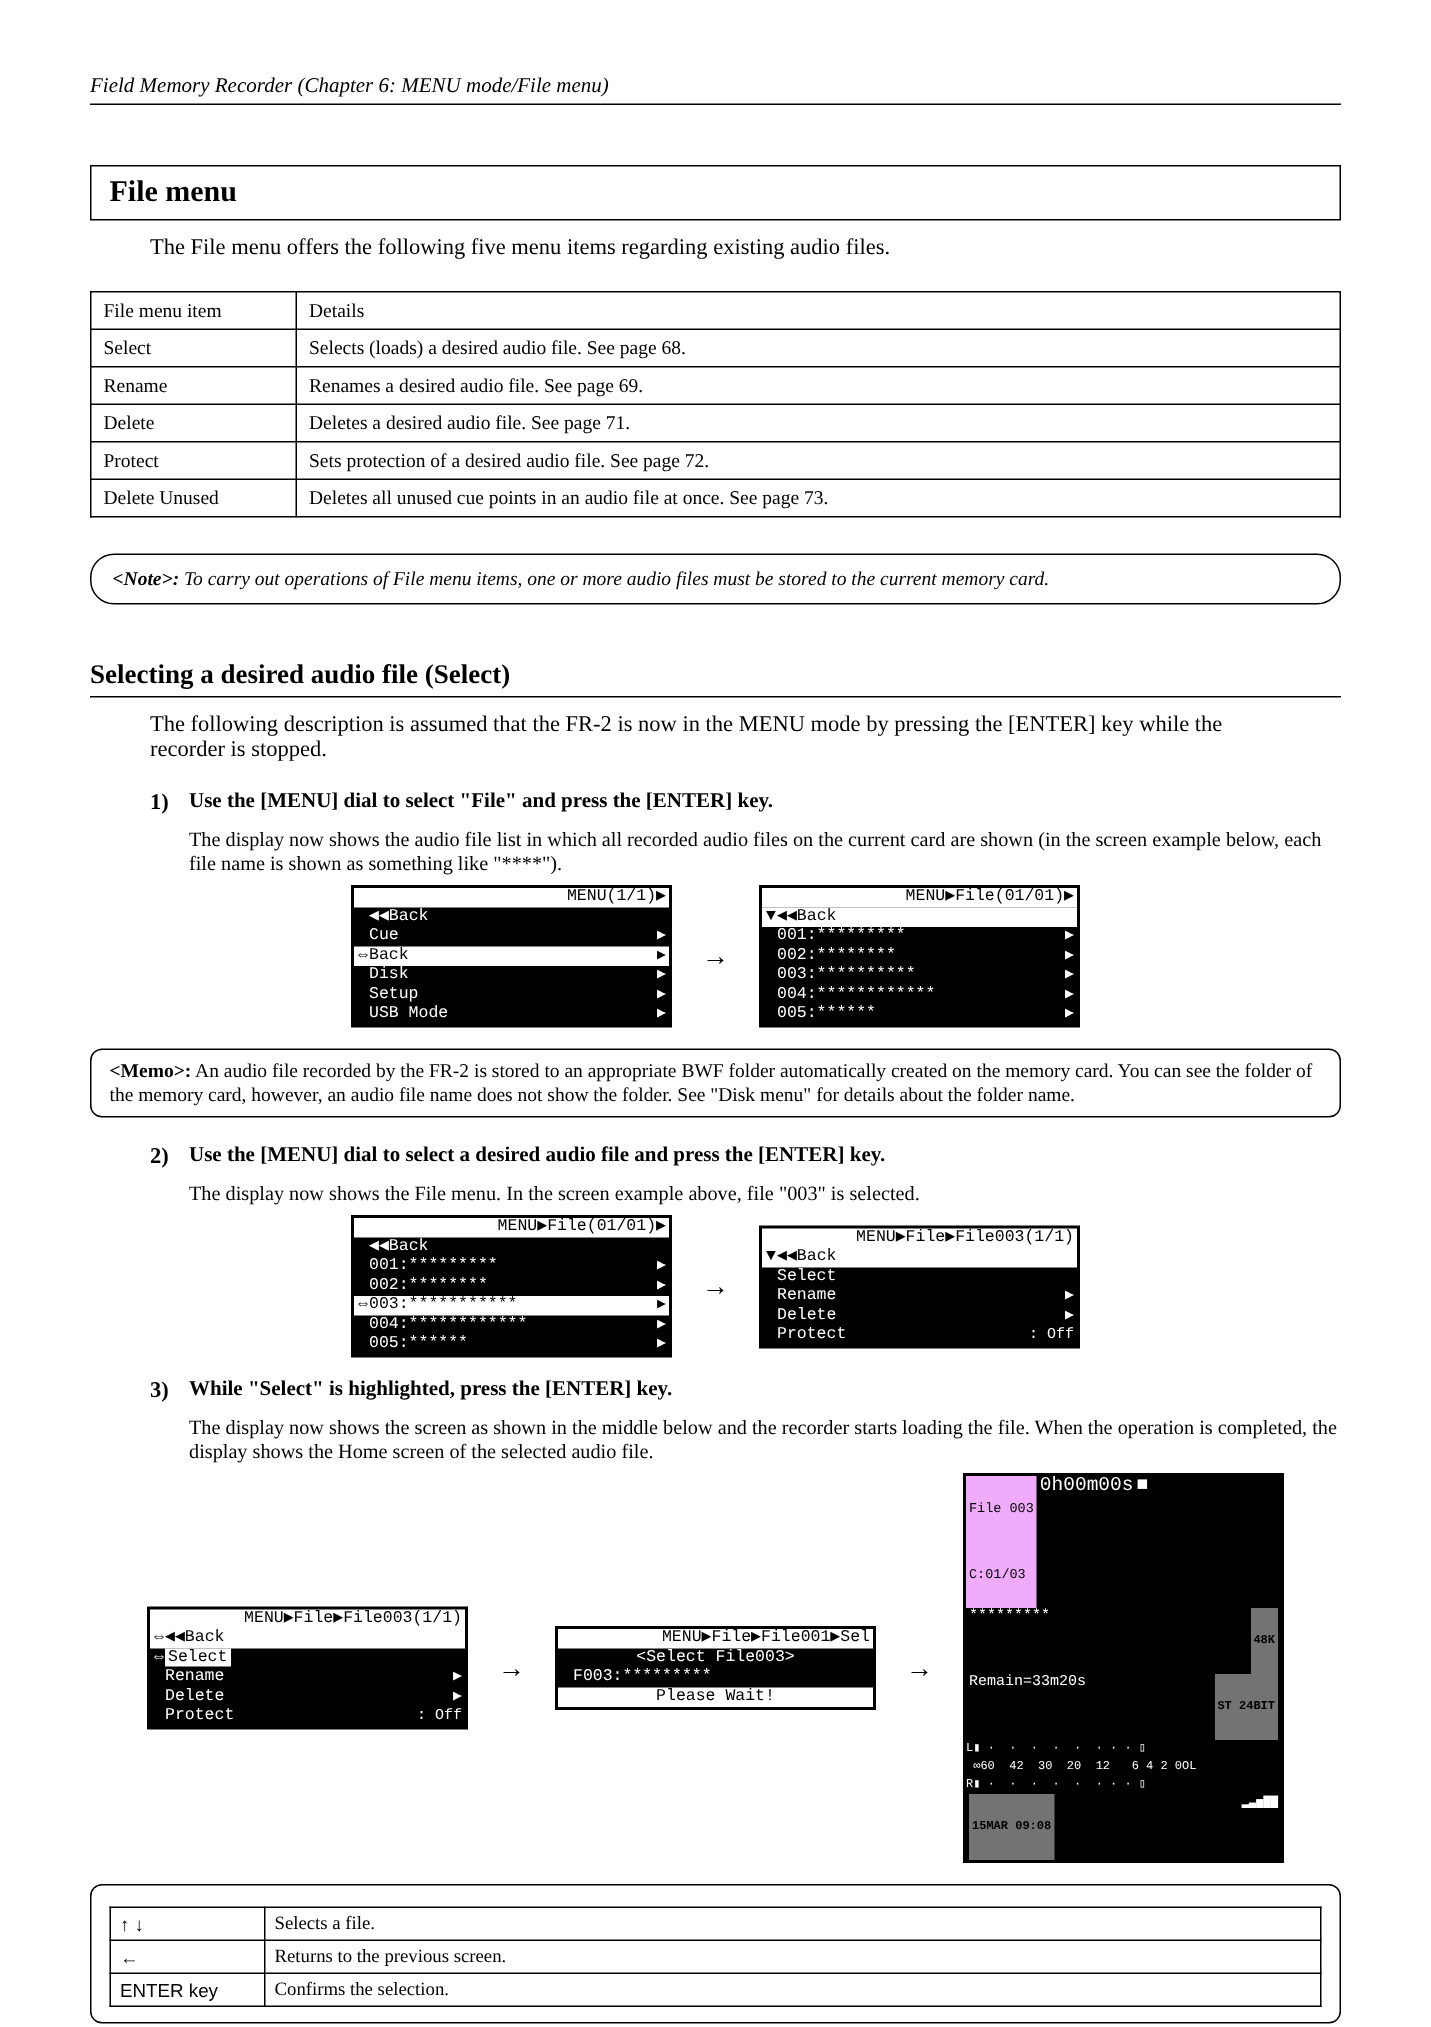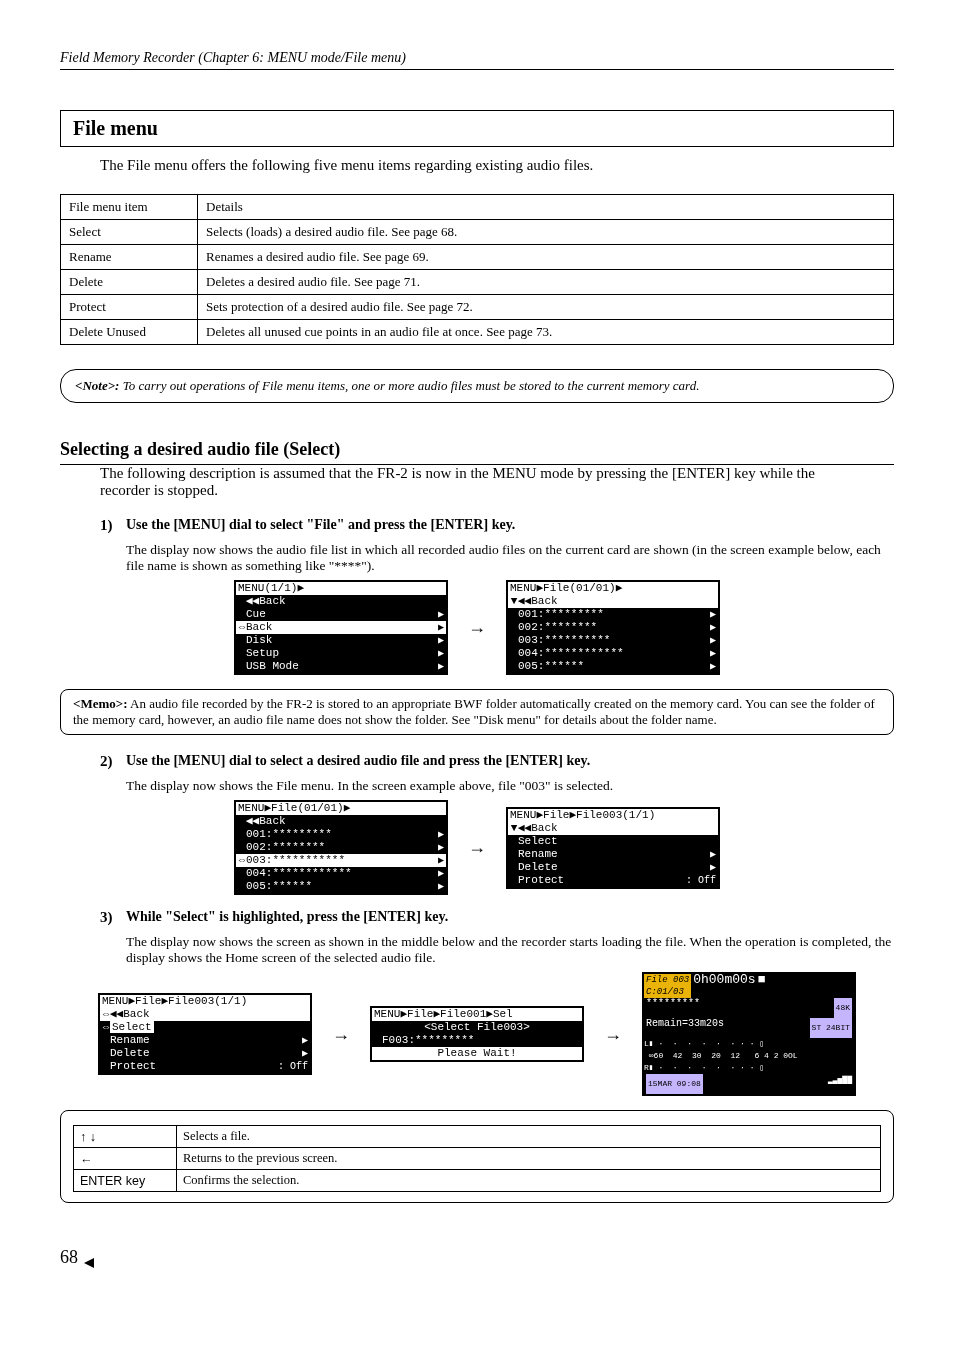--- a/index.html
+++ b/index.html
@@ -54,21 +54,21 @@
     margin: 0 0 36px 0;
   }
   .note-label {
     font-weight: bold;
   }
   .section-heading {
     font-size: 18px;
     font-weight: bold;
     border-bottom: 1px solid #000;
     padding-bottom: 4px;
-    margin-bottom: 0;
+    margin-bottom: 10px;
   }
   .section-intro {
     font-size: 15px;
     margin: 0 40px 18px 40px;
   }
   .step-row {
     display: flex;
     align-items: flex-start;
     margin: 0 0 8px 40px;
   }
@@ -100,21 +100,21 @@
     font-size: 11px;
     line-height: 13px;
     padding: 2px;
     width: 210px;
   }
   .lcd .title-line {
     background: #fff;
     color: #000;
     padding: 0 2px;
     display: flex;
-    justify-content: flex-start;
+    justify-content: flex-end;
   }
   .lcd .row {
     display: flex;
     justify-content: space-between;
     padding: 0 2px;
     white-space: pre;
   }
   .lcd .row.inv {
     background: #fff;
     color: #000;
@@ -185,37 +185,36 @@
     font-size:10px;
     line-height:12px;
     padding:2px;
     width:210px;
   }
   .home-top {
     display:flex;
     gap:2px;
   }
   .home-box {
-    background:#eab308;
+    background:#f0abfc;
     color:#000;
-    padding:0 2px;
+    padding:16px 2px;
     font-size:9px;
-    font-style:italic;
   }
   .home-time {
     font-size:13px;
     letter-spacing:0;
   }
   .home-row {
     display:flex;
     justify-content:space-between;
     padding:0 2px;
   }
   .tag {
-    background:#c4b5fd;color:#000;font-size:8px;padding:4px 2px;
+    background:#737373;color:#000;font-size:8px;padding:16px 2px;font-weight:bold;
   }
   .meter {
     font-size:8px;
     letter-spacing:0;
     white-space:pre;
   }
 </style>
 </head>
 <body>
 

